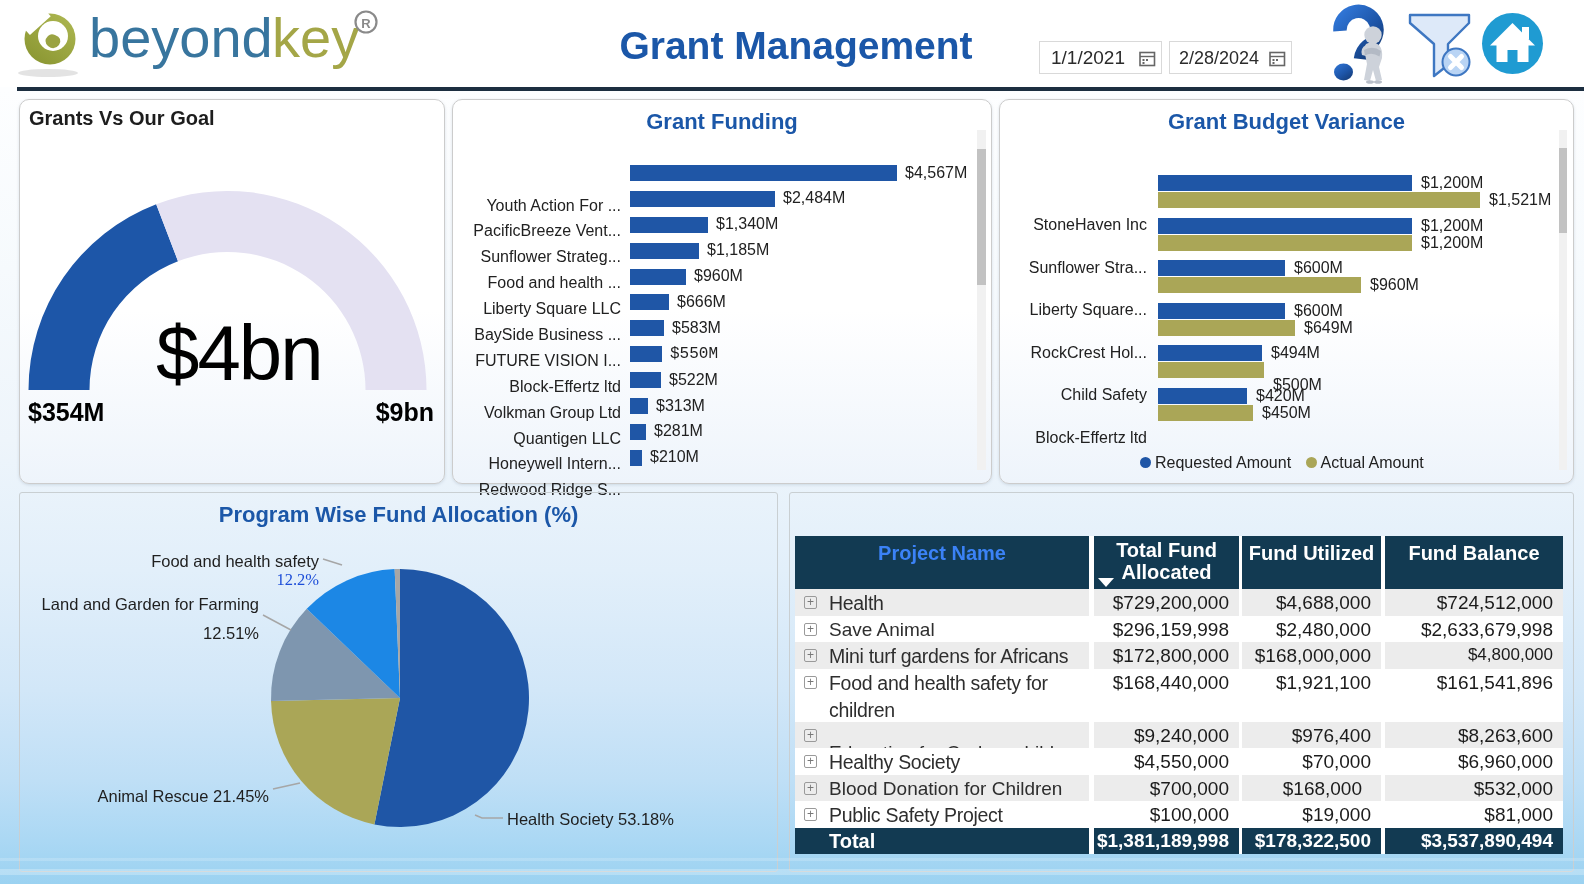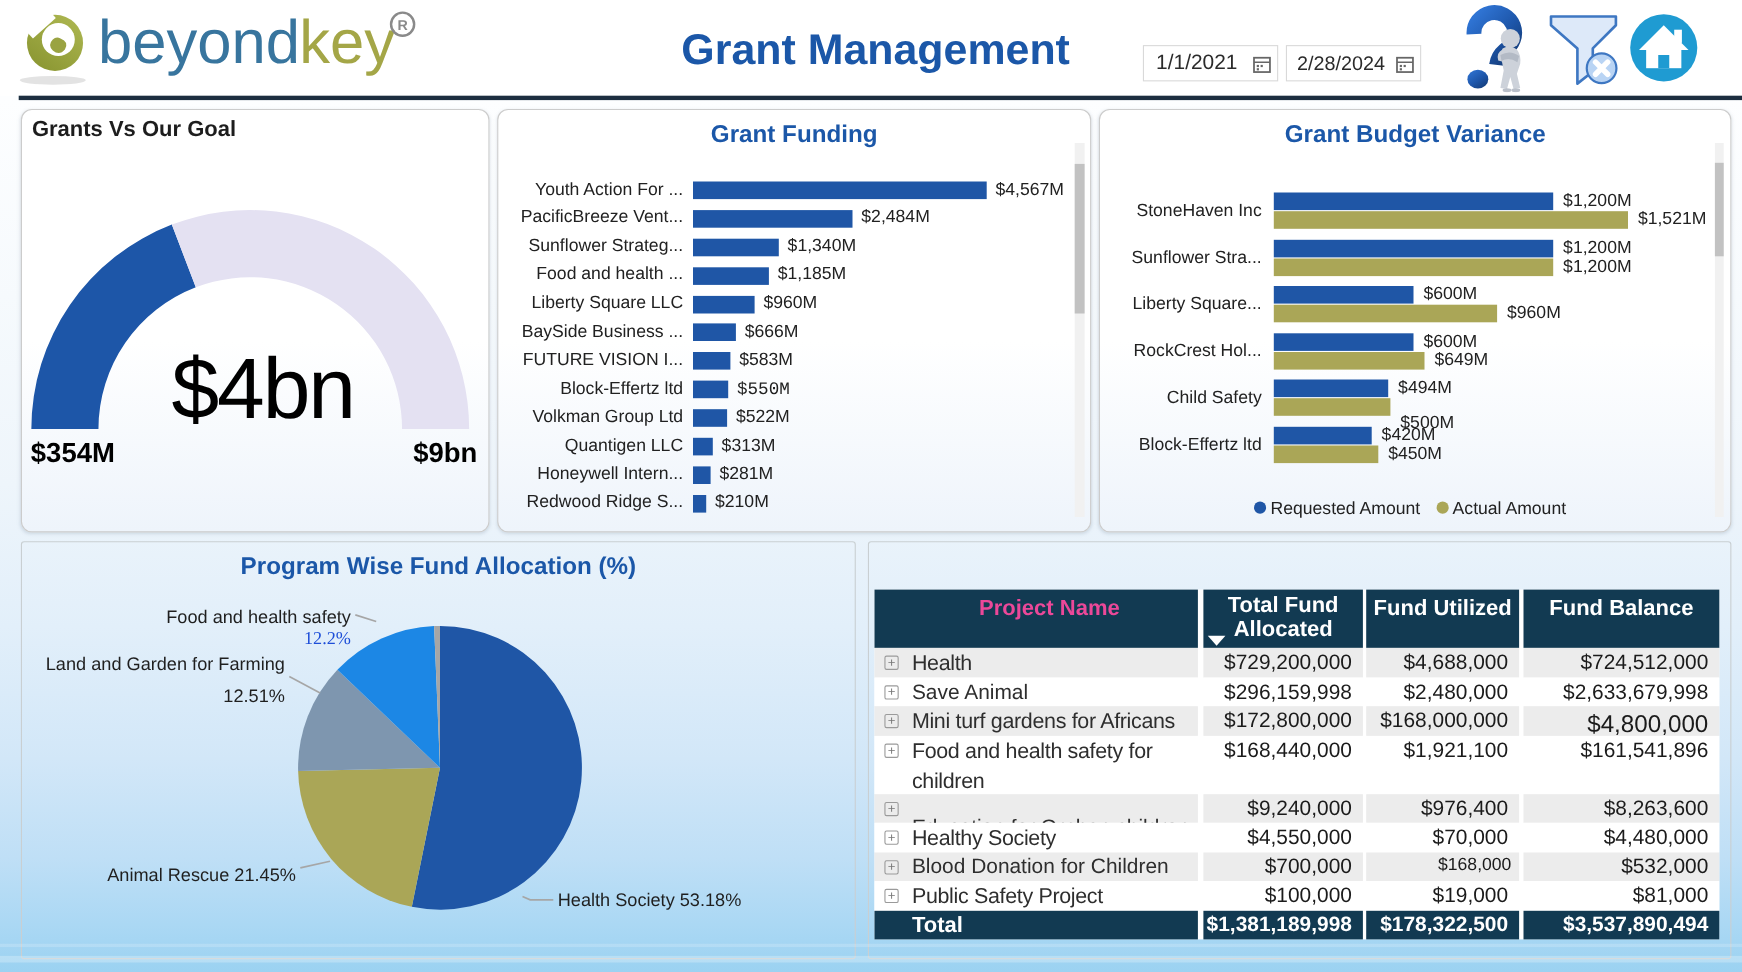--- a/index.html
+++ b/index.html
@@ -15,21 +15,21 @@
 .dbox{position:absolute;top:41px;height:33px;width:123px;background:#fff;border:1px solid #d9d9d9;
   font-size:19px;color:#2b2b2b;line-height:32px;padding-left:11px;box-sizing:border-box;}
 .dbox svg{position:absolute;right:5px;top:8px;}
 .panel{position:absolute;background:linear-gradient(180deg,#ffffff 55%,#eef4fb 100%);
   border:1px solid #cccccc;border-radius:10px;box-shadow:0 1px 3px rgba(120,140,160,.25);}
 .tpanel{position:absolute;border:1px solid #c9cfd2;border-radius:3px;}
 .ptitle{position:absolute;left:0;right:0;top:9px;text-align:center;font-size:22px;font-weight:bold;color:#1b57a8;}
 .bar{position:absolute;height:16px;background:#1f56a6;}
 .obar{position:absolute;height:16px;background:#aaa657;}
 .blab{position:absolute;font-size:16px;color:#212121;white-space:nowrap;}
-.rlab{position:absolute;font-size:16px;color:#212121;white-space:nowrap;text-align:right;}
+.rlab{position:absolute;font-size:16px;color:#212121;white-space:nowrap;text-align:right;margin-top:33px;}
 .sb{position:absolute;background:#f1f1f1;}
 .sbt{position:absolute;background:#c2c2c2;}
 </style>
 </head>
 <body>
 <div class="hdr">
   <svg width="390" height="84" style="position:absolute;left:0px;top:0px" viewBox="0 0 390 84">
     <defs>
       <linearGradient id="olg" x1="0" y1="1" x2="0.7" y2="0">
         <stop offset="0" stop-color="#87932f"></stop>
@@ -211,21 +211,21 @@
 <div style="position:absolute;font-size:16.5px;color:#1f1f1f;white-space:nowrap;right:508px;top:294px;">Animal Rescue 21.45%</div>
 <div style="position:absolute;font-size:16.5px;color:#1f1f1f;white-space:nowrap;left:487px;top:317px;">Health Society 53.18%</div>
 </div>
 
 <div class="tpanel" style="left:789px;top:492px;width:783px;height:378px;">
 <div style="position:absolute;left:5px;top:43px;width:768px;height:318px;background:#fff;">
 <div style="position:absolute;left:0px;top:0;width:294px;height:53px;background:#123a52;"></div>
 <div style="position:absolute;left:299px;top:0;width:145px;height:53px;background:#123a52;"></div>
 <div style="position:absolute;left:447px;top:0;width:139px;height:53px;background:#123a52;"></div>
 <div style="position:absolute;left:590px;top:0;width:178px;height:53px;background:#123a52;"></div>
-<div style="position:absolute;color:#ec4899;font-weight:bold;font-size:20px;text-align:center;left:0;width:294px;top:6px;padding-left:12px;">Project Name</div>
+<div style="position:absolute;color:#3b82f6;font-weight:bold;font-size:20px;text-align:center;left:0;width:294px;top:6px;">Project Name</div>
 <div style="position:absolute;color:#fff;font-weight:bold;font-size:20px;text-align:center;left:299px;width:145px;top:3px;line-height:22px;">Total Fund<br>Allocated</div>
 <div style="position:absolute;color:#fff;font-weight:bold;font-size:20px;text-align:center;left:447px;width:139px;top:6px;">Fund Utilized</div>
 <div style="position:absolute;color:#fff;font-weight:bold;font-size:20px;text-align:center;left:590px;width:178px;top:6px;">Fund Balance</div>
 <div style="position:absolute;left:303px;top:42px;width:0;height:0;border-left:8px solid transparent;border-right:8px solid transparent;border-top:9px solid #fff;"></div>
 <div style="position:absolute;left:0px;top:53px;width:294px;height:27px;background:#ececec;"></div>
 <div style="position:absolute;left:299px;top:53px;width:145px;height:27px;background:#ececec;"></div>
 <div style="position:absolute;left:447px;top:53px;width:139px;height:27px;background:#ececec;"></div>
 <div style="position:absolute;left:590px;top:53px;width:178px;height:27px;background:#ececec;"></div>
 <div style="position:absolute;left:9px;top:60px;width:11px;height:11px;border:1px solid #9a9a9a;border-radius:2px;color:#777;font-size:12px;line-height:10px;text-align:center;">+</div>
 <div style="position:absolute;left:34px;top:53px;width:256px;height:27px;font-size:19.5px;color:#2e2e2e;line-height:26.5px;letter-spacing:-0.3px;padding-top:1px;">Health</div>
@@ -242,21 +242,21 @@
 <div style="position:absolute;font-size:19px;color:#1b1b1b;text-align:right;left:447px;width:129px;top:83px;">$2,480,000</div>
 <div style="position:absolute;font-size:19px;color:#1b1b1b;text-align:right;left:590px;width:168px;top:83px;">$2,633,679,998</div>
 <div style="position:absolute;left:0px;top:106px;width:294px;height:27px;background:#ececec;"></div>
 <div style="position:absolute;left:299px;top:106px;width:145px;height:27px;background:#ececec;"></div>
 <div style="position:absolute;left:447px;top:106px;width:139px;height:27px;background:#ececec;"></div>
 <div style="position:absolute;left:590px;top:106px;width:178px;height:27px;background:#ececec;"></div>
 <div style="position:absolute;left:9px;top:113px;width:11px;height:11px;border:1px solid #9a9a9a;border-radius:2px;color:#777;font-size:12px;line-height:10px;text-align:center;">+</div>
 <div style="position:absolute;left:34px;top:106px;width:256px;height:27px;font-size:19.5px;color:#2e2e2e;line-height:26.5px;letter-spacing:-0.3px;padding-top:1px;">Mini turf gardens for Africans</div>
 <div style="position:absolute;font-size:19px;color:#1b1b1b;text-align:right;left:299px;width:135px;top:109px;">$172,800,000</div>
 <div style="position:absolute;font-size:19px;color:#1b1b1b;text-align:right;left:447px;width:129px;top:109px;">$168,000,000</div>
-<div style="position:absolute;font-size:22px;color:#1b1b1b;text-align:right;left:590px;width:168px;top:109px;">$4,800,000</div>
+<div style="position:absolute;font-size:17px;color:#1b1b1b;text-align:right;left:590px;width:168px;top:109px;">$4,800,000</div>
 <div style="position:absolute;left:0px;top:133px;width:294px;height:53px;background:#ffffff;"></div>
 <div style="position:absolute;left:299px;top:133px;width:145px;height:53px;background:#ffffff;"></div>
 <div style="position:absolute;left:447px;top:133px;width:139px;height:53px;background:#ffffff;"></div>
 <div style="position:absolute;left:590px;top:133px;width:178px;height:53px;background:#ffffff;"></div>
 <div style="position:absolute;left:9px;top:140px;width:11px;height:11px;border:1px solid #9a9a9a;border-radius:2px;color:#777;font-size:12px;line-height:10px;text-align:center;">+</div>
 <div style="position:absolute;left:34px;top:133px;width:256px;height:53px;font-size:19.5px;color:#2e2e2e;line-height:26.5px;letter-spacing:-0.3px;padding-top:1px;">Food and health safety for children</div>
 <div style="position:absolute;font-size:19px;color:#1b1b1b;text-align:right;left:299px;width:135px;top:136px;">$168,440,000</div>
 <div style="position:absolute;font-size:19px;color:#1b1b1b;text-align:right;left:447px;width:129px;top:136px;">$1,921,100</div>
 <div style="position:absolute;font-size:19px;color:#1b1b1b;text-align:right;left:590px;width:168px;top:136px;">$161,541,896</div>
 <div style="position:absolute;left:0px;top:186px;width:294px;height:26px;background:#ececec;"></div>
@@ -269,29 +269,29 @@
 <div style="position:absolute;font-size:19px;color:#1b1b1b;text-align:right;left:447px;width:129px;top:189px;">$976,400</div>
 <div style="position:absolute;font-size:19px;color:#1b1b1b;text-align:right;left:590px;width:168px;top:189px;">$8,263,600</div>
 <div style="position:absolute;left:0px;top:212px;width:294px;height:27px;background:#ffffff;"></div>
 <div style="position:absolute;left:299px;top:212px;width:145px;height:27px;background:#ffffff;"></div>
 <div style="position:absolute;left:447px;top:212px;width:139px;height:27px;background:#ffffff;"></div>
 <div style="position:absolute;left:590px;top:212px;width:178px;height:27px;background:#ffffff;"></div>
 <div style="position:absolute;left:9px;top:219px;width:11px;height:11px;border:1px solid #9a9a9a;border-radius:2px;color:#777;font-size:12px;line-height:10px;text-align:center;">+</div>
 <div style="position:absolute;left:34px;top:212px;width:256px;height:27px;font-size:19.5px;color:#2e2e2e;line-height:26.5px;letter-spacing:-0.3px;padding-top:1px;">Healthy Society</div>
 <div style="position:absolute;font-size:19px;color:#1b1b1b;text-align:right;left:299px;width:135px;top:215px;">$4,550,000</div>
 <div style="position:absolute;font-size:19px;color:#1b1b1b;text-align:right;left:447px;width:129px;top:215px;">$70,000</div>
-<div style="position:absolute;font-size:19px;color:#1b1b1b;text-align:right;left:590px;width:168px;top:215px;">$4,480,000</div>
+<div style="position:absolute;font-size:19px;color:#1b1b1b;text-align:right;left:590px;width:168px;top:215px;">$6,960,000</div>
 <div style="position:absolute;left:0px;top:239px;width:294px;height:26px;background:#ececec;"></div>
 <div style="position:absolute;left:299px;top:239px;width:145px;height:26px;background:#ececec;"></div>
 <div style="position:absolute;left:447px;top:239px;width:139px;height:26px;background:#ececec;"></div>
 <div style="position:absolute;left:590px;top:239px;width:178px;height:26px;background:#ececec;"></div>
 <div style="position:absolute;left:9px;top:246px;width:11px;height:11px;border:1px solid #9a9a9a;border-radius:2px;color:#777;font-size:12px;line-height:10px;text-align:center;">+</div>
 <div style="position:absolute;left:34px;top:239px;width:256px;height:26px;font-size:19px;color:#2e2e2e;line-height:26.5px;padding-top:1px;">Blood Donation for Children</div>
 <div style="position:absolute;font-size:19px;color:#1b1b1b;text-align:right;left:299px;width:135px;top:242px;">$700,000</div>
-<div style="position:absolute;font-size:16px;color:#1b1b1b;text-align:right;left:450px;width:129px;top:242px;">$168,000</div>
+<div style="position:absolute;font-size:19px;color:#1b1b1b;text-align:right;left:438px;width:129px;top:242px;">$168,000</div>
 <div style="position:absolute;font-size:19px;color:#1b1b1b;text-align:right;left:590px;width:168px;top:242px;">$532,000</div>
 <div style="position:absolute;left:0px;top:265px;width:294px;height:27px;background:#ffffff;"></div>
 <div style="position:absolute;left:299px;top:265px;width:145px;height:27px;background:#ffffff;"></div>
 <div style="position:absolute;left:447px;top:265px;width:139px;height:27px;background:#ffffff;"></div>
 <div style="position:absolute;left:590px;top:265px;width:178px;height:27px;background:#ffffff;"></div>
 <div style="position:absolute;left:9px;top:272px;width:11px;height:11px;border:1px solid #9a9a9a;border-radius:2px;color:#777;font-size:12px;line-height:10px;text-align:center;">+</div>
 <div style="position:absolute;left:34px;top:265px;width:256px;height:27px;font-size:19.5px;color:#2e2e2e;line-height:26.5px;letter-spacing:-0.3px;padding-top:1px;">Public Safety Project</div>
 <div style="position:absolute;font-size:19px;color:#1b1b1b;text-align:right;left:299px;width:135px;top:268px;">$100,000</div>
 <div style="position:absolute;font-size:19px;color:#1b1b1b;text-align:right;left:447px;width:129px;top:268px;">$19,000</div>
 <div style="position:absolute;font-size:19px;color:#1b1b1b;text-align:right;left:590px;width:168px;top:268px;">$81,000</div>

